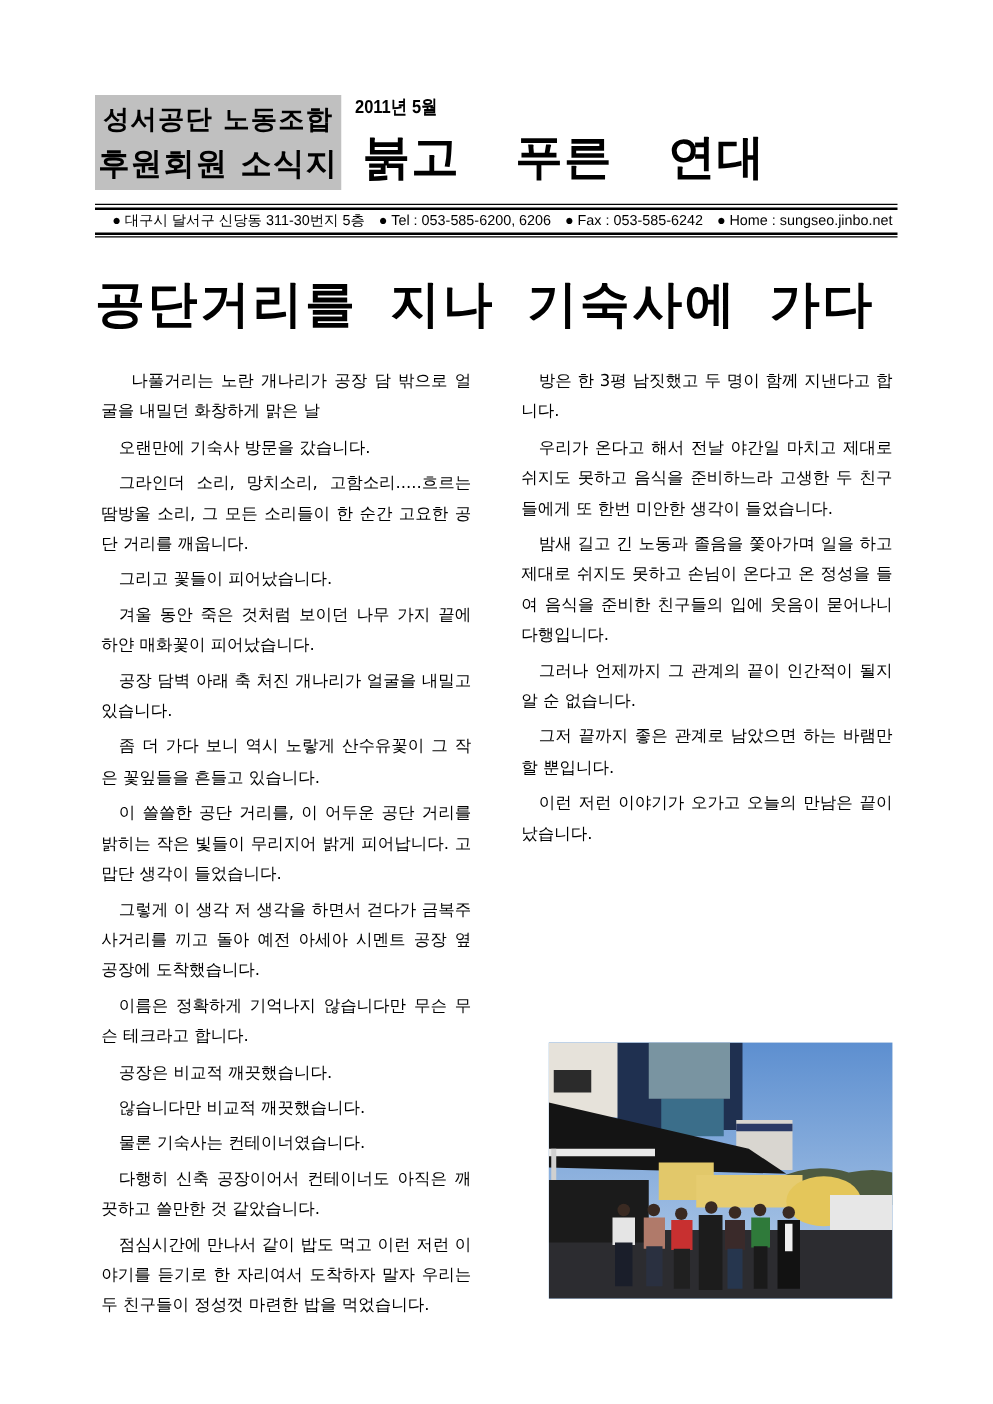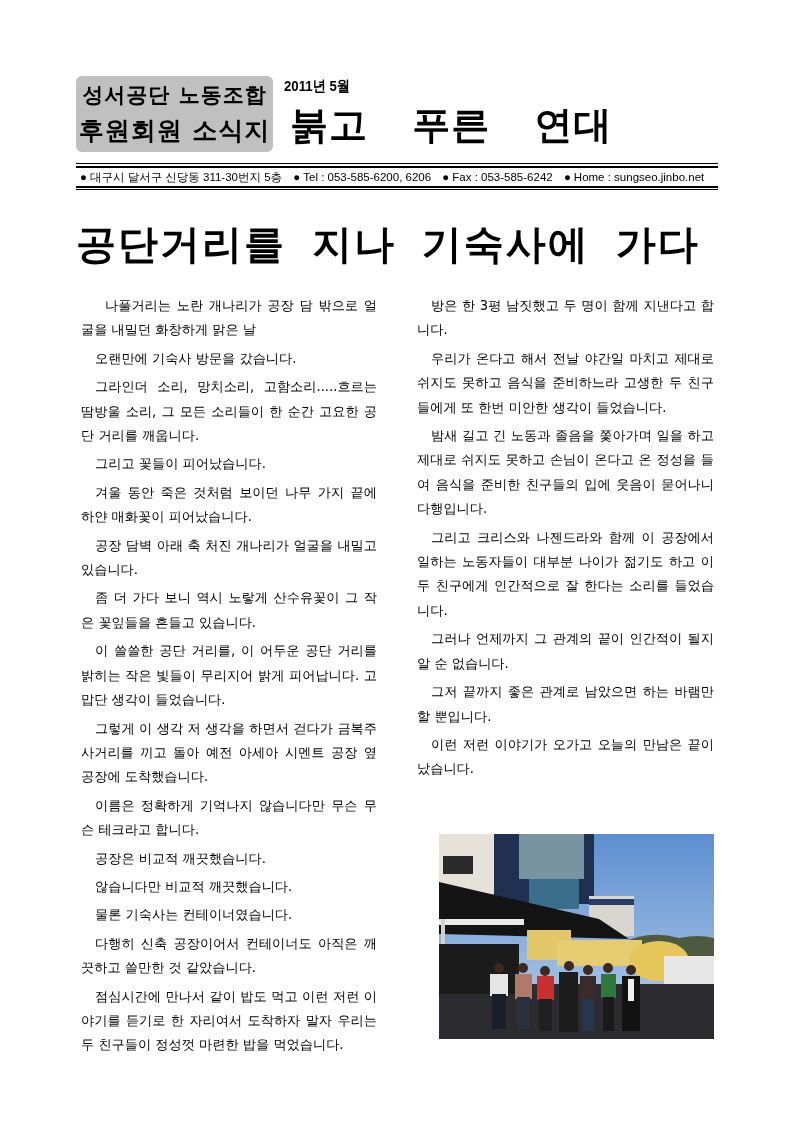--- a/index.html
+++ b/index.html
@@ -1,33 +1,33 @@
 <!DOCTYPE html>
 <html><head>
 <meta charset="utf-8">
 <style>
   html, body { margin:0; padding:0; background:#ffffff; }
   body { width:794px; height:1123px; position:relative; overflow:hidden;
          font-family:"DejaVu Sans", sans-serif; color:#000; }
   .abs { position:absolute; }
 
   
-  .mast-box { left:76px; top:76px; width:197px; height:76px; background:#c0c0c0;border-radius:6px; }
+  .mast-box { left:76px; top:76px; width:197px; height:76px; background:#c0c0c0; }
   .mast-box .l1 { position:absolute; left:0; right:0; top:6px; text-align:center;
                   font-size:21px; font-weight:bold; letter-spacing:1px; line-height:26px; }
   .mast-box .l2 { position:absolute; left:0; right:0; top:40px; text-align:center;
                   font-size:25px; font-weight:bold; letter-spacing:1px; line-height:30px; }
   .issue-date { left:284px; top:76px; font-size:15px; font-weight:bold; line-height:20px;
                 font-family:"Liberation Sans", sans-serif; transform:scaleX(0.88); transform-origin:left; }
   .pub-title { left:290px; top:95px; width:428px; font-size:38px; font-weight:bold; line-height:60px;
                letter-spacing:1px; word-spacing:30px; white-space:nowrap; }
 
   
   .rule { left:76px; width:642px; background:#000; }
-  .contact { left:76px; top:168px; width:642px; text-align:left; font-size:11.5px; line-height:18px;
+  .contact { left:76px; top:168px; width:642px; text-align:right; font-size:11.5px; line-height:18px;
              white-space:nowrap; font-family:"Liberation Sans", sans-serif; }
   .contact .item { margin:0 4px; }
   .contact .bullet { margin-right:3px; }
 
   
   .headline { left:76px; top:216px; width:642px; text-align:left; font-size:40px; font-weight:bold;
               line-height:56px; letter-spacing:2px; word-spacing:10px; white-space:nowrap; }
 
   
   .col { font-size:13.2px; line-height:24.4px; text-align:justify; text-align-last:left; }
@@ -79,21 +79,20 @@
   <p>않습니다만 비교적 깨끗했습니다.</p>
   <p>물론 기숙사는 컨테이너였습니다.</p>
   <p>다행히 신축 공장이어서 컨테이너도 아직은 깨끗하고 쓸만한 것 같았습니다.</p>
   <p>점심시간에 만나서 같이 밥도 먹고 이런 저런 이야기를 듣기로 한 자리여서 도착하자 말자 우리는 두 친구들이 정성껏 마련한 밥을 먹었습니다.</p>
 </div>
 
 <div class="abs col col-right">
   <p>방은 한 3평 남짓했고 두 명이 함께 지낸다고 합니다.</p>
   <p>우리가 온다고 해서 전날 야간일 마치고 제대로 쉬지도 못하고 음식을 준비하느라 고생한 두 친구들에게 또 한번 미안한 생각이 들었습니다.</p>
   <p>밤새 길고 긴 노동과 졸음을 쫓아가며 일을 하고 제대로 쉬지도 못하고 손님이 온다고 온 정성을 들여 음식을 준비한 친구들의 입에 웃음이 묻어나니 다행입니다.</p>
-  <p>그리고 크리스와 나젠드라와 함께 이 공장에서 일하는 노동자들이 대부분 나이가 젊기도 하고 이 두 친구에게 인간적으로 잘 한다는 소리를 들었습니다.</p>
   <p>그러나 언제까지 그 관계의 끝이 인간적이 될지 알 순 없습니다.</p>
   <p>그저 끝까지 좋은 관계로 남았으면 하는 바램만 할 뿐입니다.</p>
   <p>이런 저런 이야기가 오가고 오늘의 만남은 끝이 났습니다.</p>
 </div>
 
 <div class="abs photo">
   <svg width="275" height="205" viewBox="0 0 275 205">
     <defs>
       <linearGradient id="sky" x1="0" y1="0" x2="0" y2="1">
         <stop offset="0" stop-color="#5d8fd0"></stop>

